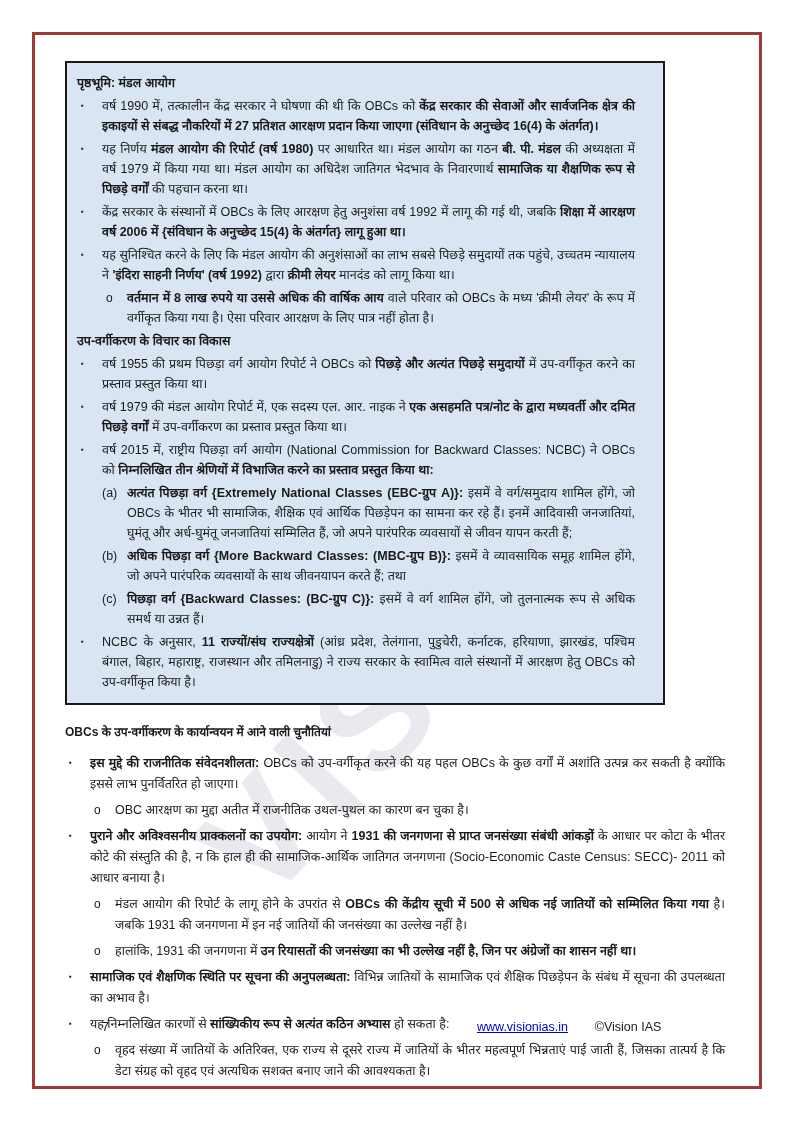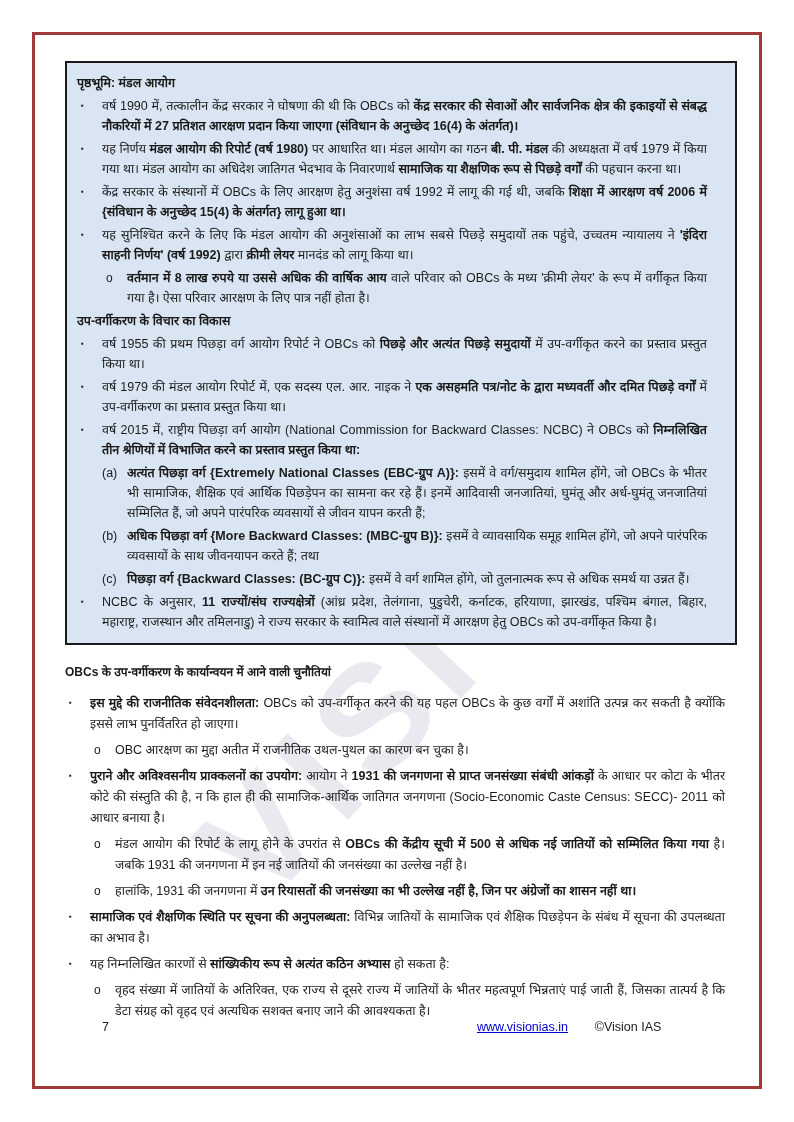--- a/index.html
+++ b/index.html
@@ -41,21 +41,21 @@
   }
   .content{
     position:absolute;
     left:30px; right:34px; top:26px;
     z-index:1;
   }
   .info-box{
     background:var(--box-bg);
     border:2px solid var(--box-border);
     padding:8px 28px 8px 10px;
-    width:672px;
+    width:600px;
     position:relative;
     z-index:1;
   }
   .box-heading{
     font-weight:700;
     font-size:12.5px;
     line-height:20px;
     margin:2px 0 3px 0;
   }
   .li{

